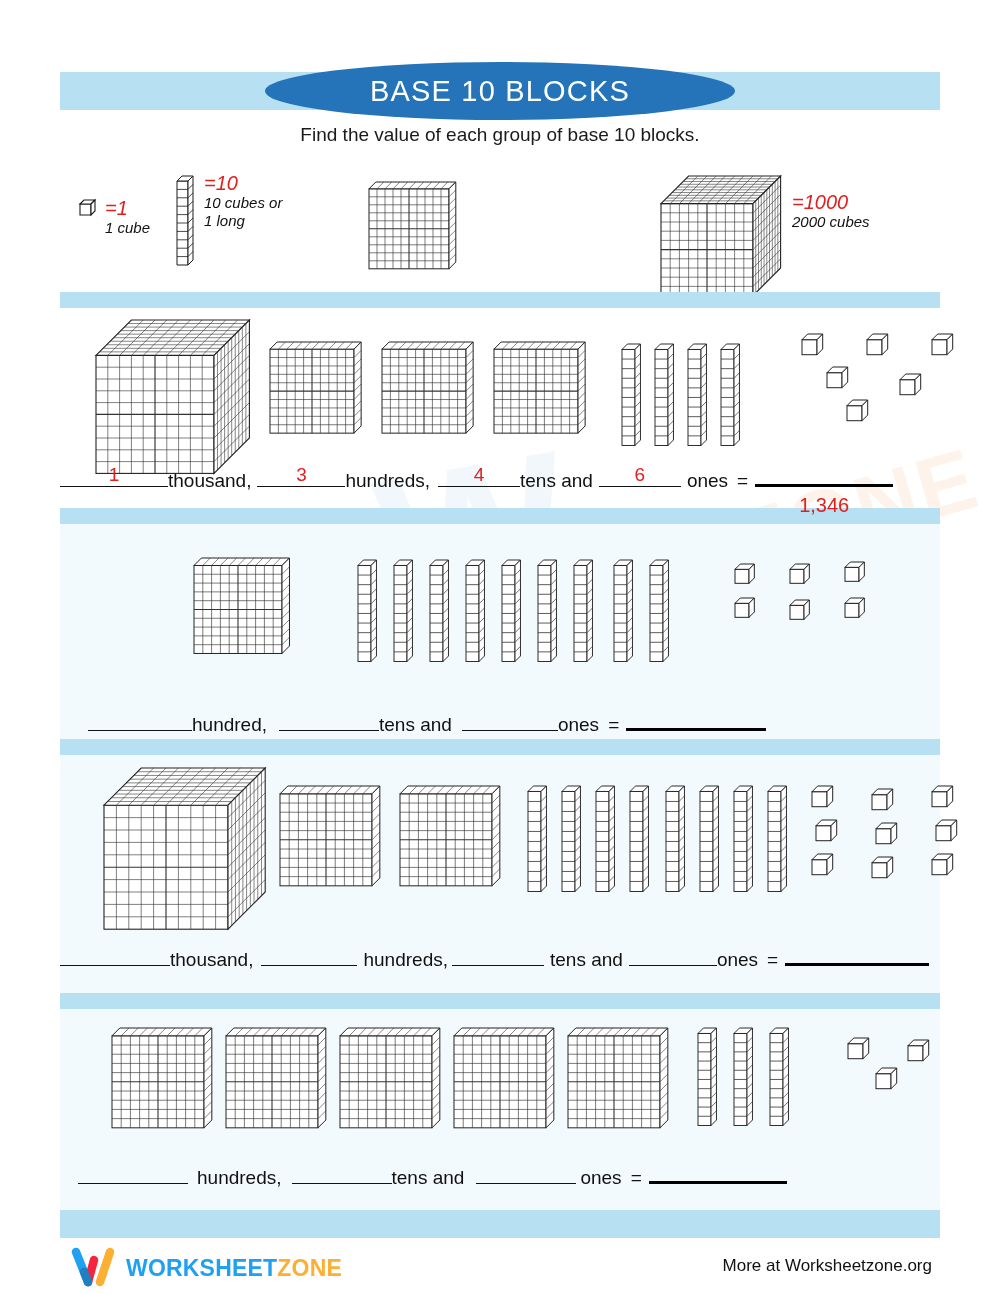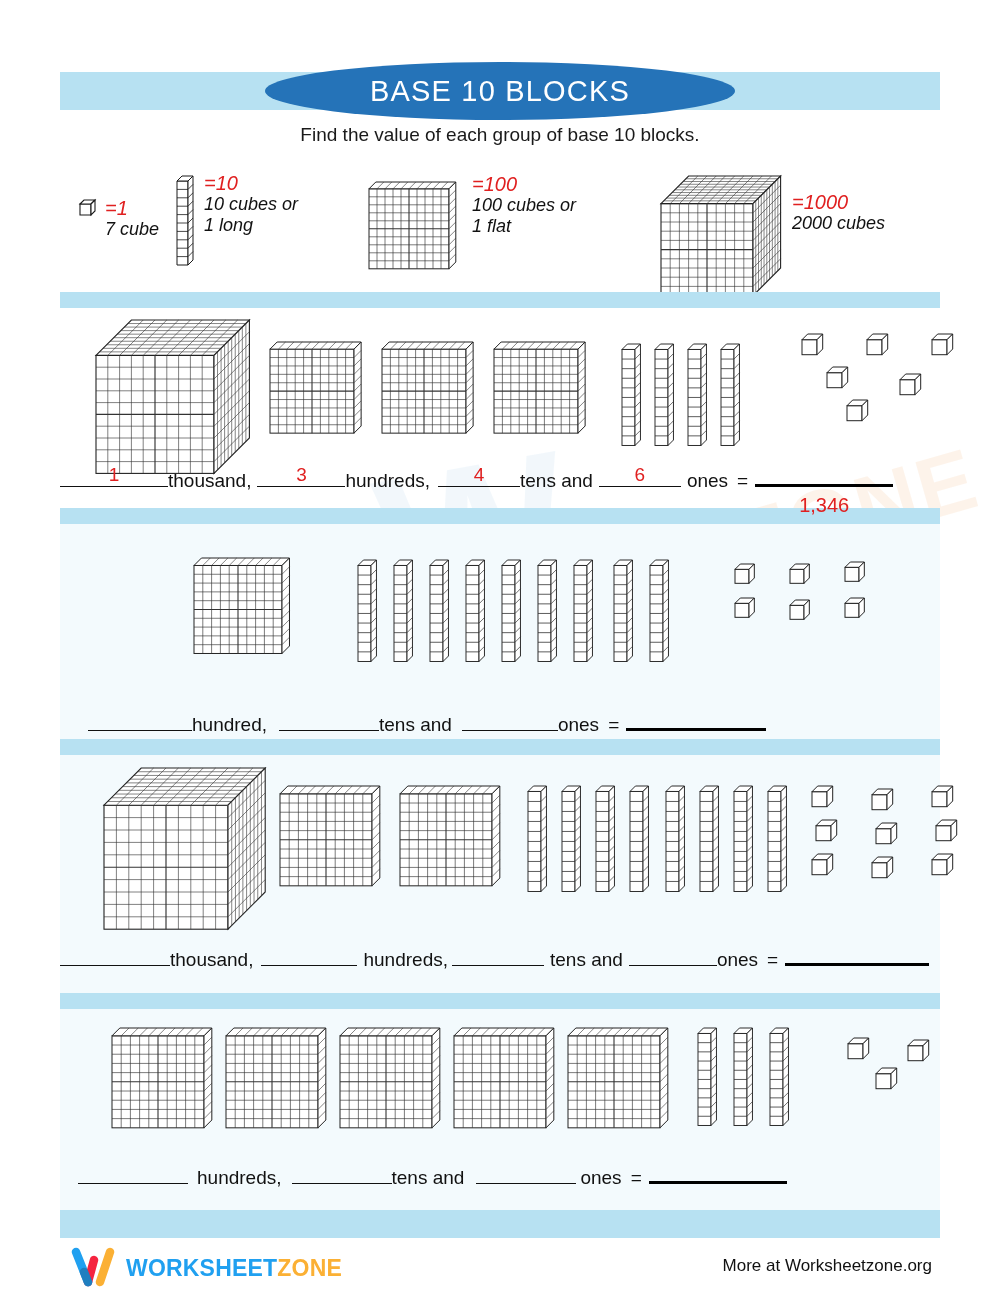--- a/index.html
+++ b/index.html
@@ -36,21 +36,21 @@
     text-align: center; font-size: 19px; color: #1a1a1a;
   }
 
   
   .legend {
     position: absolute; left: 60px; top: 170px; width: 880px; height: 118px;
   }
   .legend-item { position: absolute; display: flex; align-items: flex-start; }
   .legend-text { margin-left: 7px; font-style: italic; }
   .legend-eq { color: #e02020; font-size: 20px; line-height: 1.05; }
-  .legend-desc { font-size: 18px; line-height: 1.18; color: #111; white-space: pre-line; }
+  .legend-desc { font-size: 15px; line-height: 1.18; color: #111; white-space: pre-line; }
 
   .li-1 { left: 18px; top: 28px; }
   .li-2 { left: 115px; top: 3px; }
   .li-3 { left: 305px; top: 4px; }
   .li-4 { left: 595px; top: -2px; }
 
   
   .band {
     position: absolute; left: 60px; width: 880px; height: 16px;
     background: #b7e1f2;
@@ -145,21 +145,21 @@
       <svg width="20" height="20" viewBox="0 0 20 20">
         <g fill="#ffffff" stroke="#1a1a1a" stroke-width="1.1">
           <polygon points="2,6 13,6 13,17 2,17"></polygon>
           <polygon points="2,6 6,2 17,2 13,6"></polygon>
           <polygon points="13,6 17,2 17,13 13,17"></polygon>
         </g>
       </svg>
     </span>
     <span class="legend-text">
       <div class="legend-eq">=1</div>
-      <div class="legend-desc">7 cube</div>
+      <div class="legend-desc">1 cube</div>
     </span>
   </div>
 
   <div class="legend-item li-2">
     <span>
       <svg width="22" height="96" viewBox="0 0 22 96">
         <g fill="#ffffff" stroke="#1a1a1a" stroke-width="1">
           <polygon points="2,8 13,8 13,92 2,92"></polygon>
           <polygon points="2,8 7,3 18,3 13,8"></polygon>
           <polygon points="13,8 18,3 18,87 13,92"></polygon>
@@ -231,25 +231,20 @@
             <line x1="68" y1="14.8" x2="68" y2="94.8" stroke="#333" stroke-width="0.65"></line>
             <line x1="4" y1="78.8" x2="84" y2="78.8" stroke="#333" stroke-width="0.65"></line>
             <line x1="68" y1="14.8" x2="74.8" y2="8" stroke="#333" stroke-width="0.6"></line>
             <line x1="84" y1="78.8" x2="90.8" y2="72" stroke="#333" stroke-width="0.6"></line>
             <line x1="76" y1="14.8" x2="76" y2="94.8" stroke="#333" stroke-width="0.65"></line>
             <line x1="4" y1="86.8" x2="84" y2="86.8" stroke="#333" stroke-width="0.65"></line>
             <line x1="76" y1="14.8" x2="82.8" y2="8" stroke="#333" stroke-width="0.6"></line>
             <line x1="84" y1="86.8" x2="90.8" y2="80" stroke="#333" stroke-width="0.6"></line>
           </g>
         </svg>
-    </span>
-    <span class="legend-text">
-      <div class="legend-eq">=100</div>
-      <div class="legend-desc">100  cubes or
-1 flat</div>
     </span>
   </div>
 
   <div class="legend-item li-4">
     <span>
       <svg width="130" height="112" viewBox="0 0 130 112" id="bigcube-legend">
           <g>
             <rect x="6" y="35.599999999999994" width="92" height="92" fill="#ffffff" stroke="#222" stroke-width="1.1"></rect>
             <polygon points="6,35.599999999999994 33.599999999999994,8 125.6,8 98,35.599999999999994" fill="#ffffff" stroke="#222" stroke-width="1.1"></polygon>
             <polygon points="98,35.599999999999994 125.6,8 125.6,100 98,127.6" fill="#ffffff" stroke="#222" stroke-width="1.1"></polygon>

